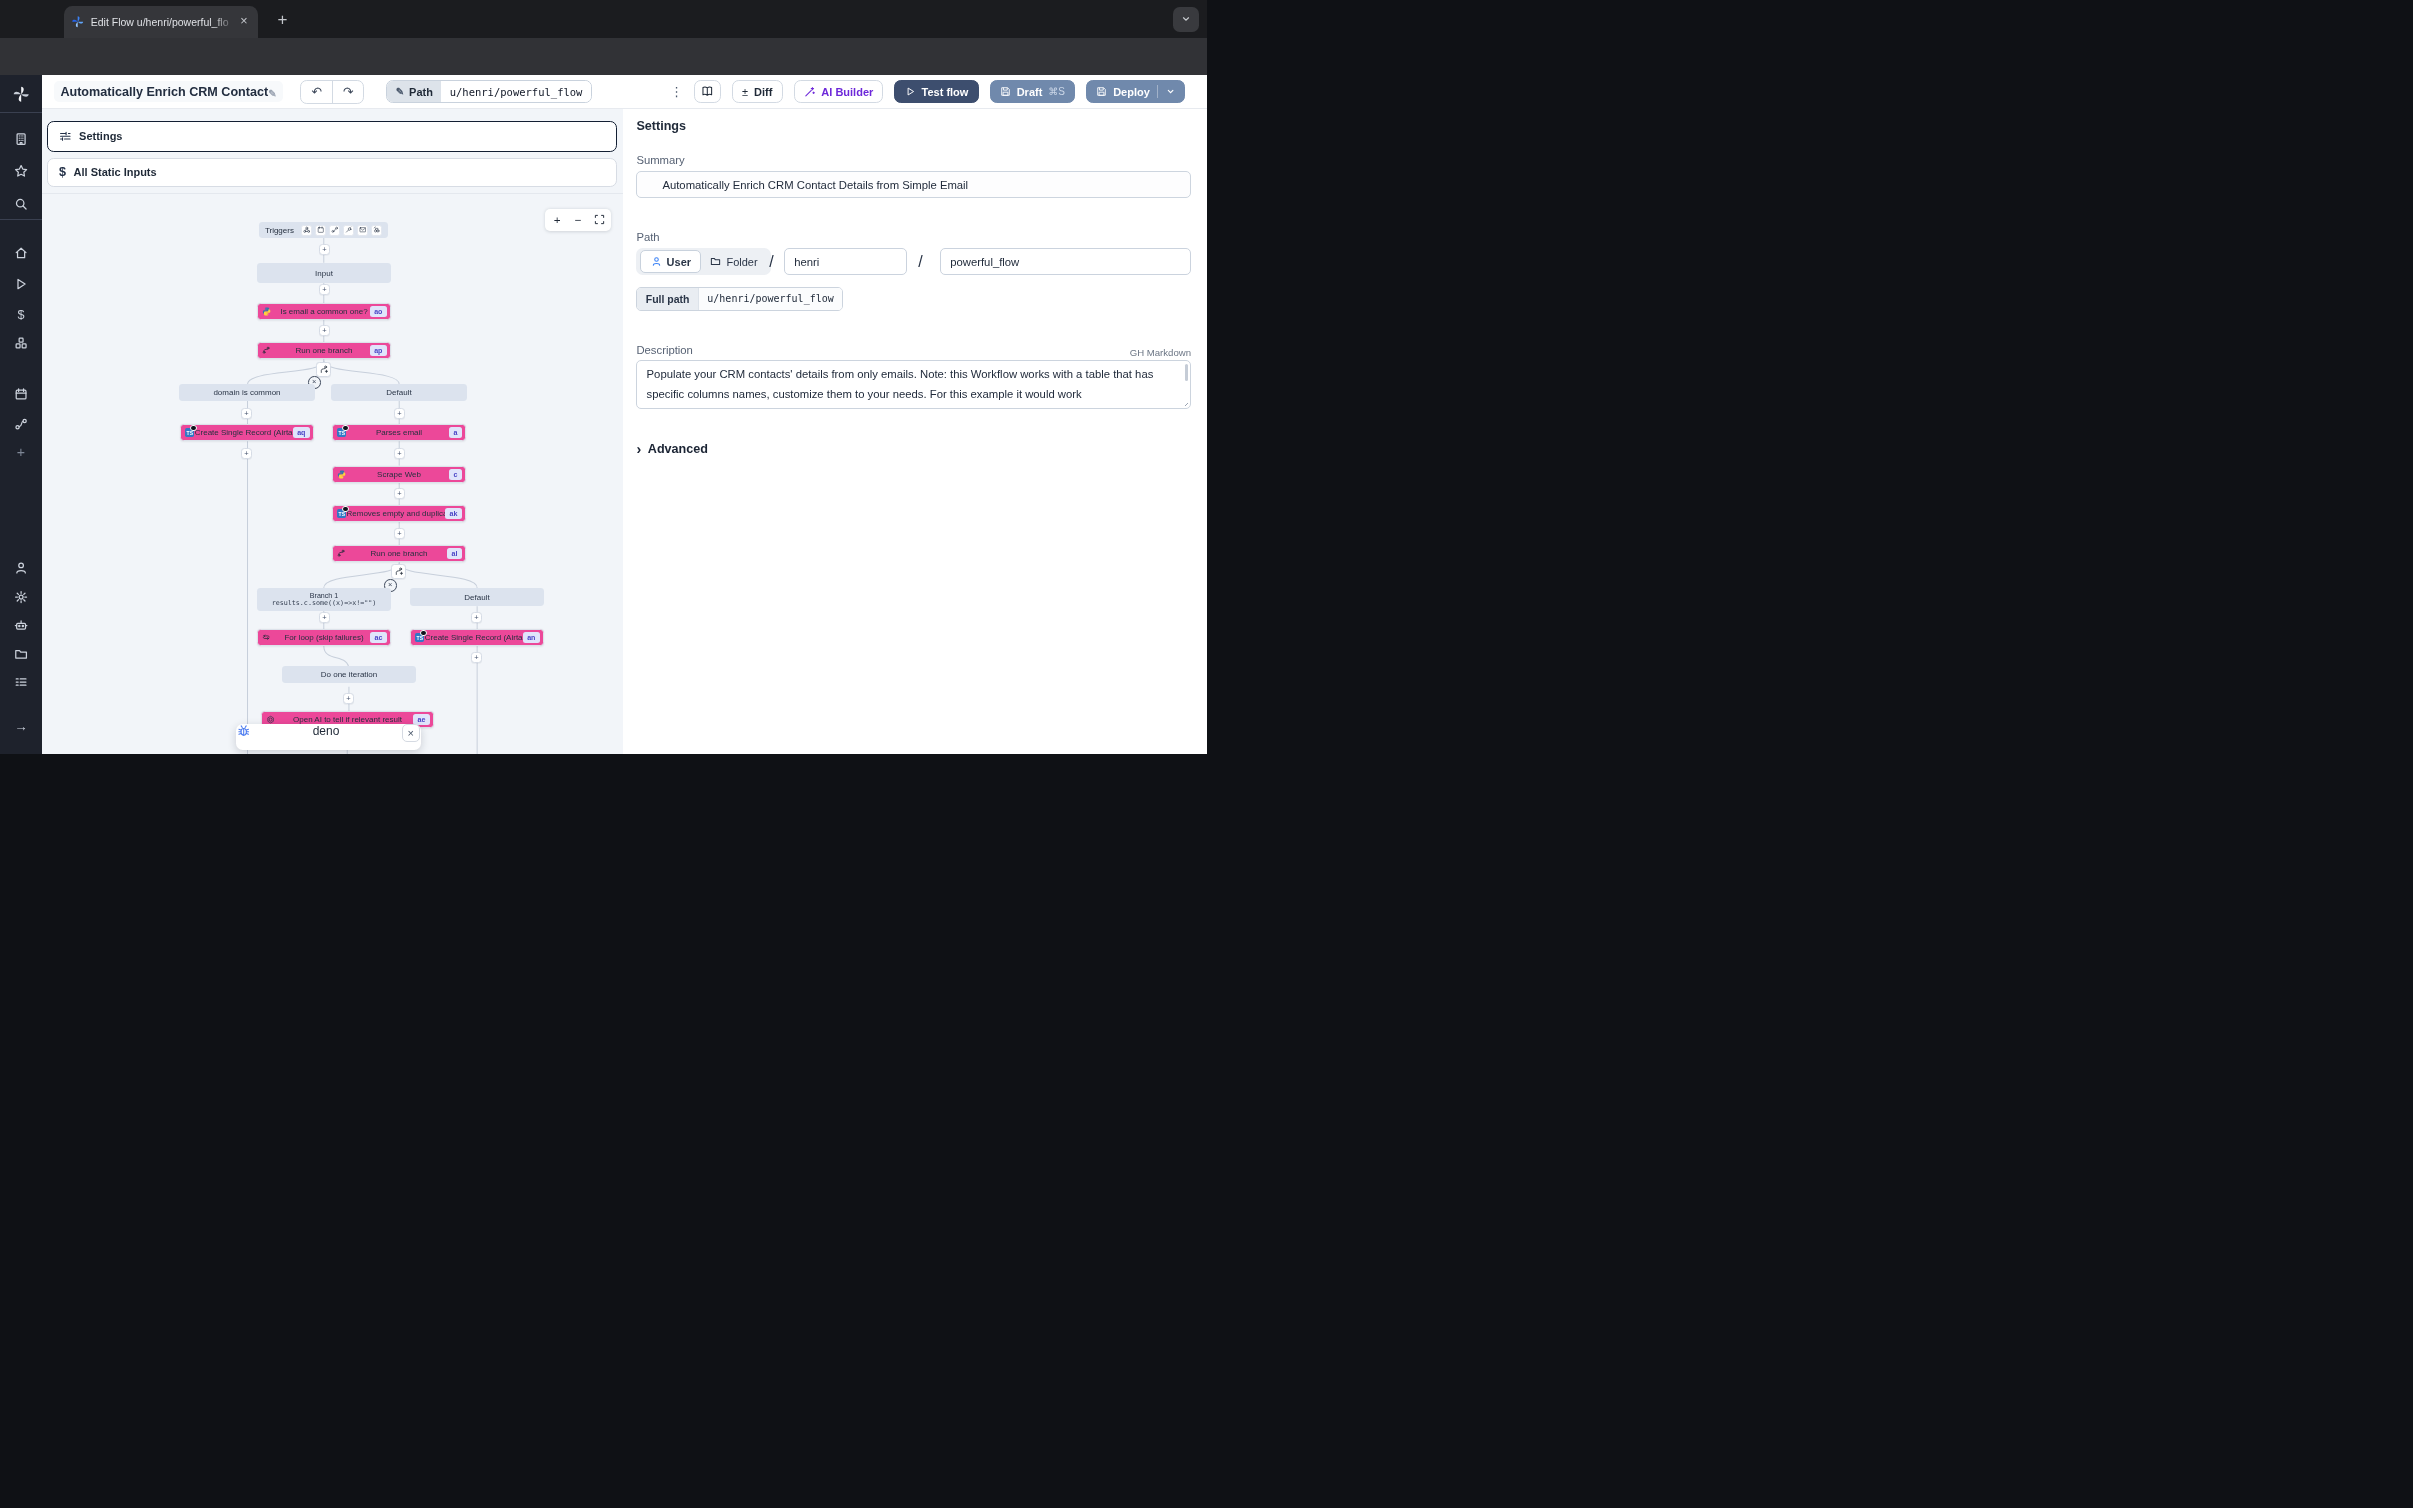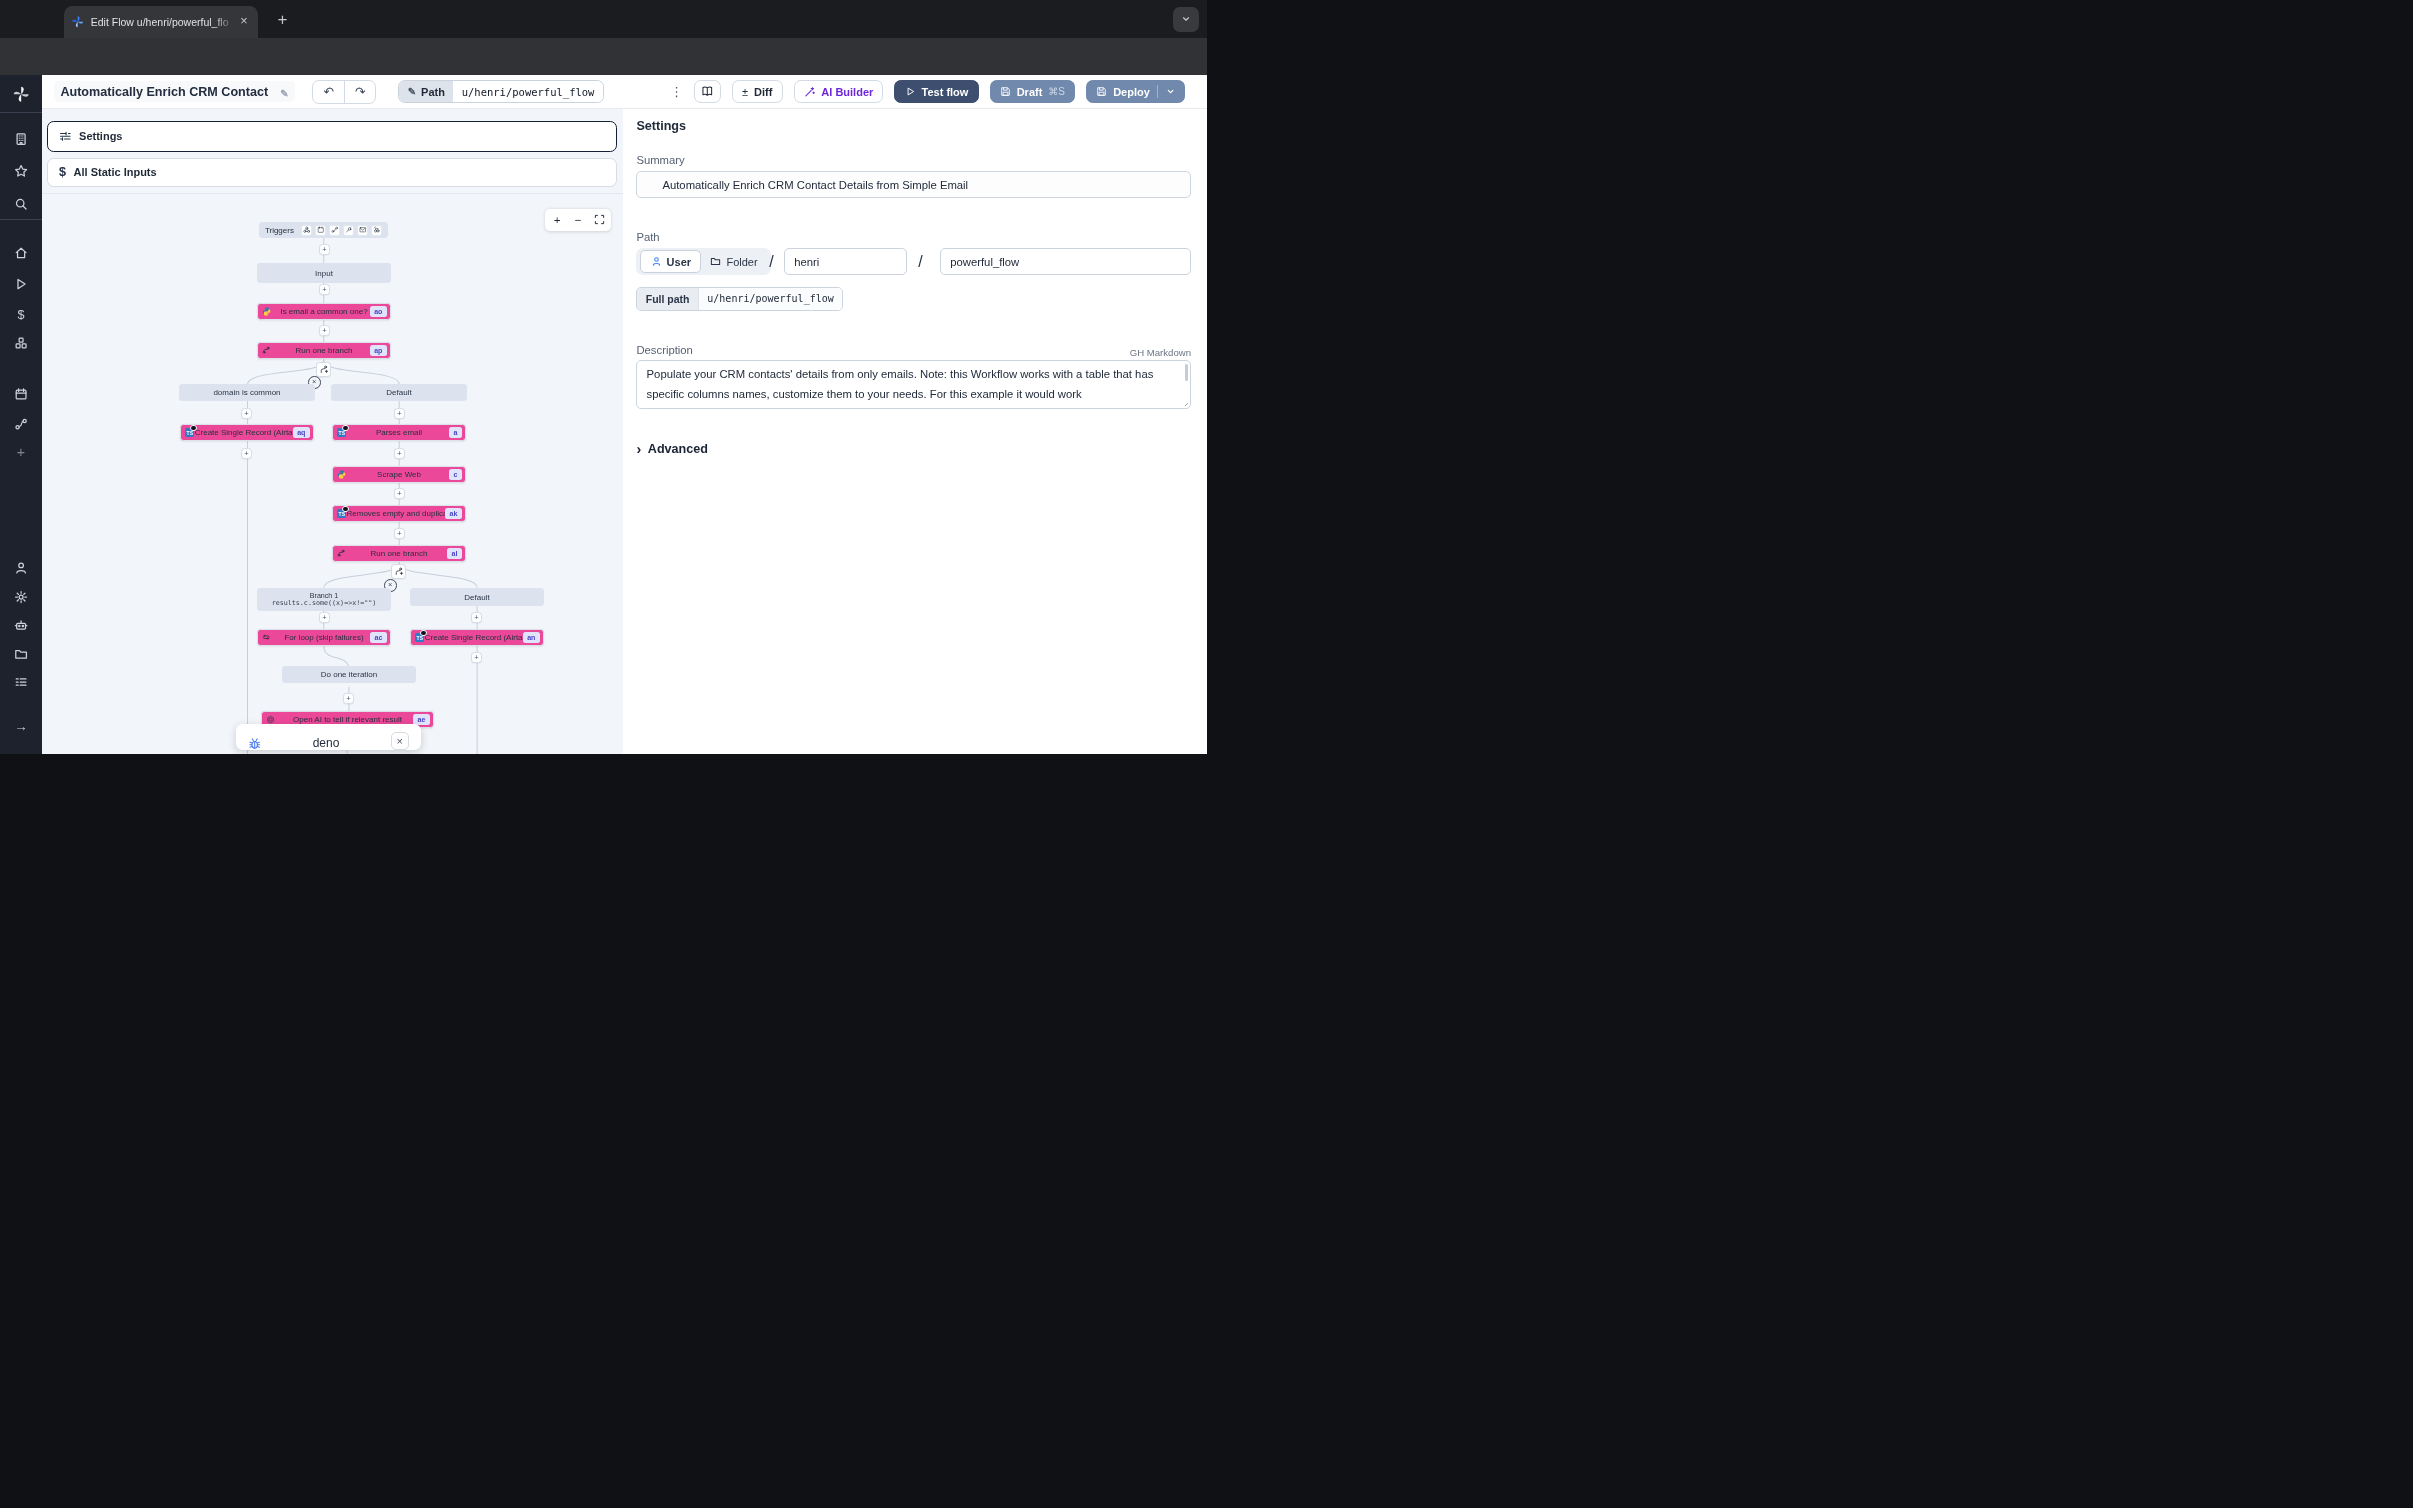--- a/index.html
+++ b/index.html
@@ -34,21 +34,21 @@
   .rail { position: absolute; left: 0; top: 75px; width: 42px; bottom: 0; background: #1e222c; }
   .rail-item { position: absolute; left: 0; width: 42px; height: 25px; display: flex; align-items: center; justify-content: center; }
   .rail-div { position: absolute; left: 0; width: 42px; height: 0.8px; background: #3a4050; }
   .rail svg { stroke: #ccd2dc; fill: none; stroke-width: 1.4; stroke-linecap: round; stroke-linejoin: round; }
   .rail .glyph { color: #ccd2dc; font-size: 12.6px; font-weight: 500; }
 
   
   .appbar { position: absolute; left: 42px; top: 75px; right: 0; height: 34px; background: #fff;
             border-bottom: 0.8px solid #e7eaef; display: flex; align-items: center; padding: 0 11.7px; }
   .flowtitle { background: #f7f9fb; border-radius: 5px; padding: 3.4px 6.7px; font-size: 12.6px; font-weight: bold; color: #232e40;
-               display: flex; align-items: flex-end; gap: 12px; }
+               display: flex; align-items: flex-end; gap: 0; }
   .pencil { color: #9aa3b1; font-size: 10px; }
   .undoredo { display: flex; margin-left: 17px; border: 0.8px solid #d3dae3; border-radius: 6.7px; overflow: hidden; background: #fff; }
   .undoredo > div { width: 31px; height: 22px; display: flex; align-items: center; justify-content: center;
                     color: #3c4759; font-size: 12.6px; }
   .undoredo > div + div { border-left: 0.8px solid #d3dae3; }
   .pathpill { display: flex; margin-left: 22px; border: 0.8px solid #c9d2dd; border-radius: 6.7px; overflow: hidden; height: 23.5px; }
   .pathpill .pl { background: #dde3ea; display: flex; align-items: center; gap: 5px; padding: 0 8.4px;
                   font-size: 11px; font-weight: bold; color: #1f2937; }
   .pathpill .pv { background: #fff; display: flex; align-items: center; padding: 0 8.4px;
                   font-family: "DejaVu Sans Mono", monospace; font-size: 10.5px; color: #111827; }
@@ -98,21 +98,21 @@
   .trignode { position: absolute; background: #dce3ee; border-radius: 3.4px; display: flex; align-items: center; padding: 0 5.9px; gap: 2.5px; }
   .trignode .nlbl { margin-right: 4.2px; }
   .tbtn { width: 11.7px; height: 11px; background: #fff; border: 0.8px solid #e3e7ef; border-radius: 2.5px;
           display: flex; align-items: center; justify-content: center; }
   .tbtn svg { stroke: #2a3547; fill: none; stroke-width: 1.2; stroke-linecap: round; }
   .zoomctl { position: absolute; right: 11.7px; top: 15px; height: 22px; background: #fff; border-radius: 5px;
              box-shadow: 0 0.8px 3.4px rgba(16,24,40,.15); display: flex; align-items: center; padding: 0 1.7px; }
   .zoomctl > div { width: 21px; height: 18.4px; display: flex; align-items: center; justify-content: center;
                    color: #1f2937; font-size: 11.7px; font-weight: 500; }
   .denopop { position: absolute; left: 194px; top: 530px; width: 185px; height: 26px; background: #fff; border-radius: 6.7px;
-             box-shadow: 0 2.5px 8.4px rgba(16,24,40,.18); display: flex; align-items: flex-end; padding: 0 12px; }
+             box-shadow: 0 2.5px 8.4px rgba(16,24,40,.18); display: flex; align-items: flex-start; padding: 0 1px; }
   .denopop .dlbl { flex: 1; text-align: center; font-size: 12px; color: #1f2937; }
   .denopop .dclose { width: 18.4px; height: 18.4px; border: 0.8px solid #d5dae2; border-radius: 5px; color: #475569;
                      font-size: 11px; line-height: 17px; text-align: center; }
 
   .rightpanel { position: absolute; left: 623px; top: 109px; right: 0; bottom: 0; background: #fff; }
   .rp-h { position: absolute; left: 13.4px; top: 10px; font-size: 12.6px; font-weight: bold; color: #212b3a; }
   .rp-label { position: absolute; left: 13.4px; font-size: 11.3px; color: #57627400; color: #576274; }
   .rp-input { position: absolute; left: 13.4px; right: 16px; height: 27px; border: 0.8px solid #cdd5df; border-radius: 5px;
               background: #fdfdfe; display: flex; align-items: center; padding: 0 25px; font-size: 11.3px; color: #222c3c; }
   .segwrap { position: absolute; left: 13.4px; top: 139px; height: 27px; background: #edf0f4; border-radius: 6.7px;

